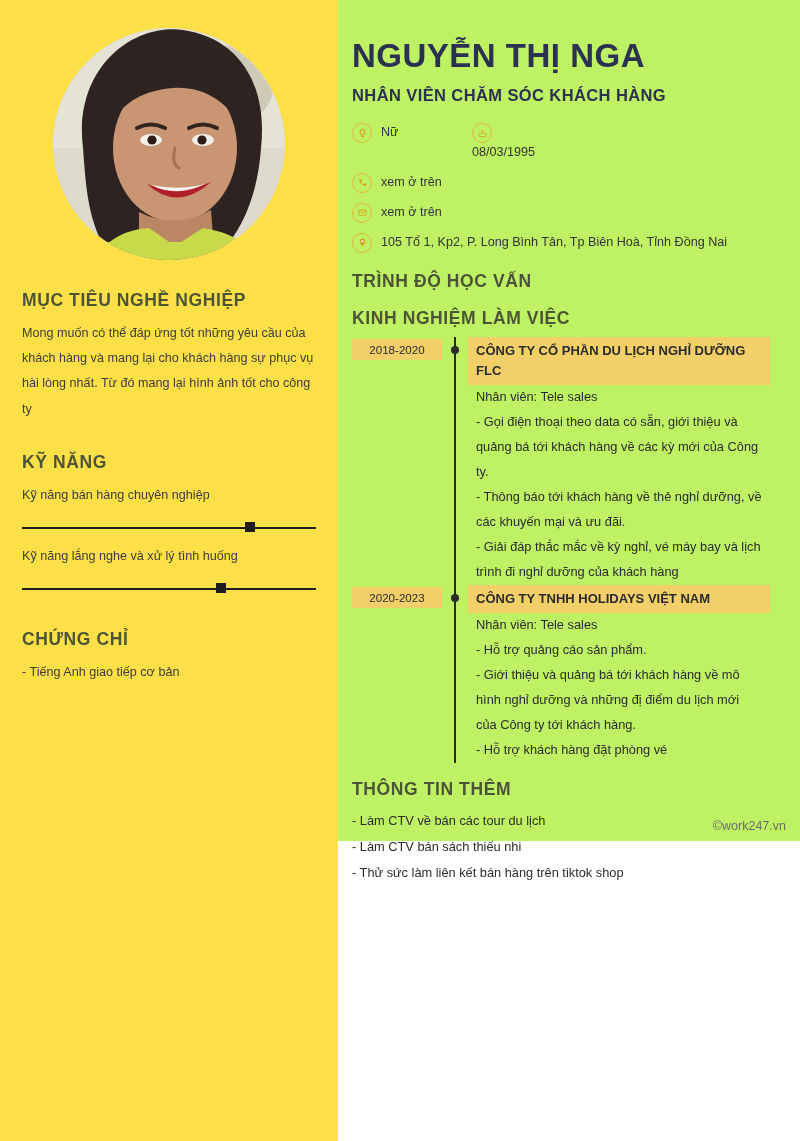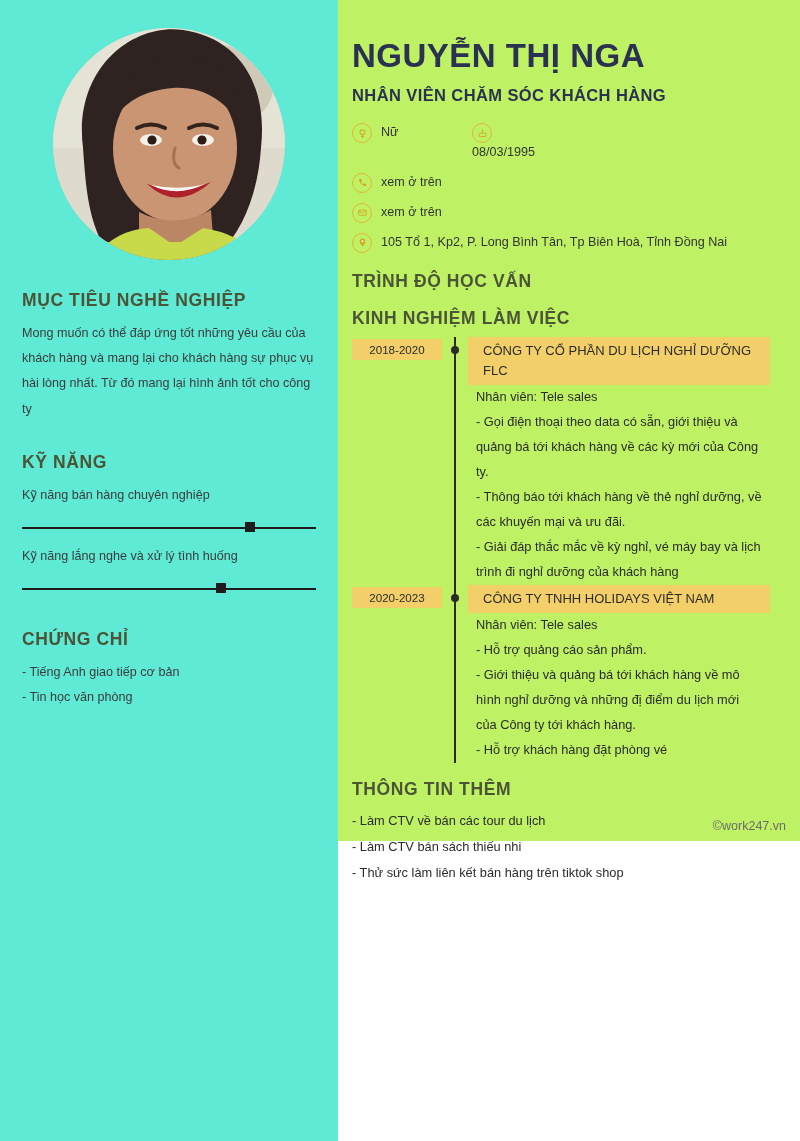--- a/index.html
+++ b/index.html
@@ -15,21 +15,21 @@
   .page {
     width: 800px; height: 1141px;
     position: relative;
     background: #ffffff;
     display: flex;
   }
   
   .left {
     width: 338px;
     height: 1141px;
-    background: #5eead4;
+    background: #fde047;
     position: relative;
     padding: 0 22px;
   }
   .photo-wrap {
     width: 232px; height: 232px;
     margin: 28px auto 0 auto;
     border-radius: 50%;
     overflow: hidden;
     position: relative;
     background: #d9d3c6;
@@ -162,24 +162,24 @@
   .tl-line-col .node {
     position: absolute;
     left: 8.5px; top: 9px;
     width: 8px; height: 8px;
     border-radius: 50%;
     background: #2b2b2b;
   }
   .tl-content { flex: 1; }
   .job-title {
     background: #f3cf6a;
-    font-weight: normal;
+    font-weight: bold;
     font-size: 13px;
     color: #2b2b2b;
-    padding: 4px 15px;
+    padding: 4px 8px;
     line-height: 1.55;
   }
   .edu-title {
     background: #f3cf6a;
     font-weight: bold;
     font-size: 12.8px;
     color: #2b2b2b;
     padding: 3px 8px;
   }
   .bullet {
@@ -256,21 +256,20 @@
     </div>
 
     <div class="body">Kỹ năng lắng nghe và xử lý tình huống</div>
     <div class="skill-line">
       <div class="bar"></div>
       <div class="dot" style="left:66%"></div>
     </div>
 
     <h2>CHỨNG CHỈ</h2>
     <div class="cert-item">- Tiếng Anh giao tiếp cơ bản</div>
-    <div class="cert-item">- Tin học văn phòng</div>
   </div>
 
   <div class="right">
 
     <h1 class="name">NGUYỄN THỊ NGA</h1>
     <div class="role">NHÂN VIÊN CHĂM SÓC KHÁCH HÀNG</div>
 
     <div class="contact-grid">
 
       <div class="contact-item c-gender">

